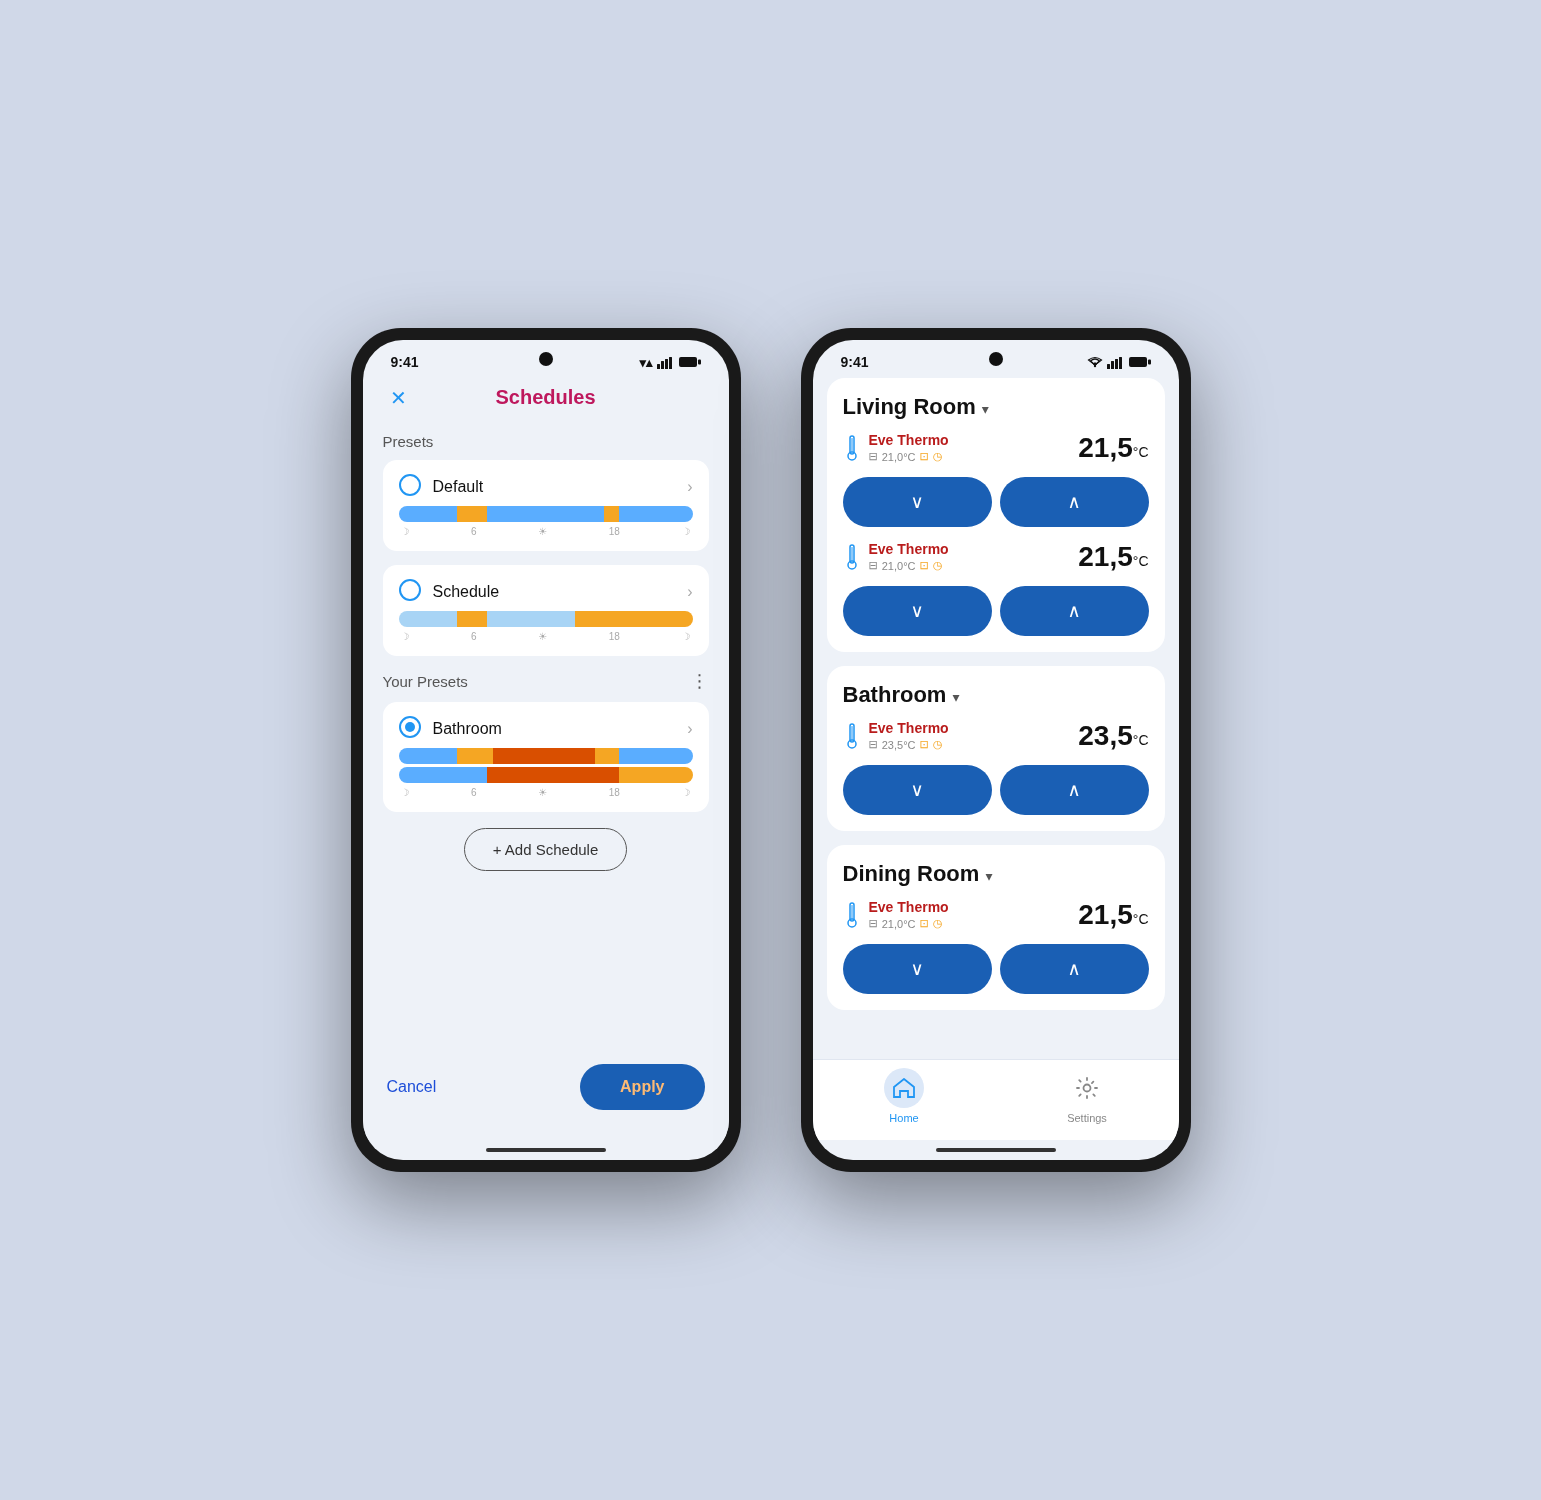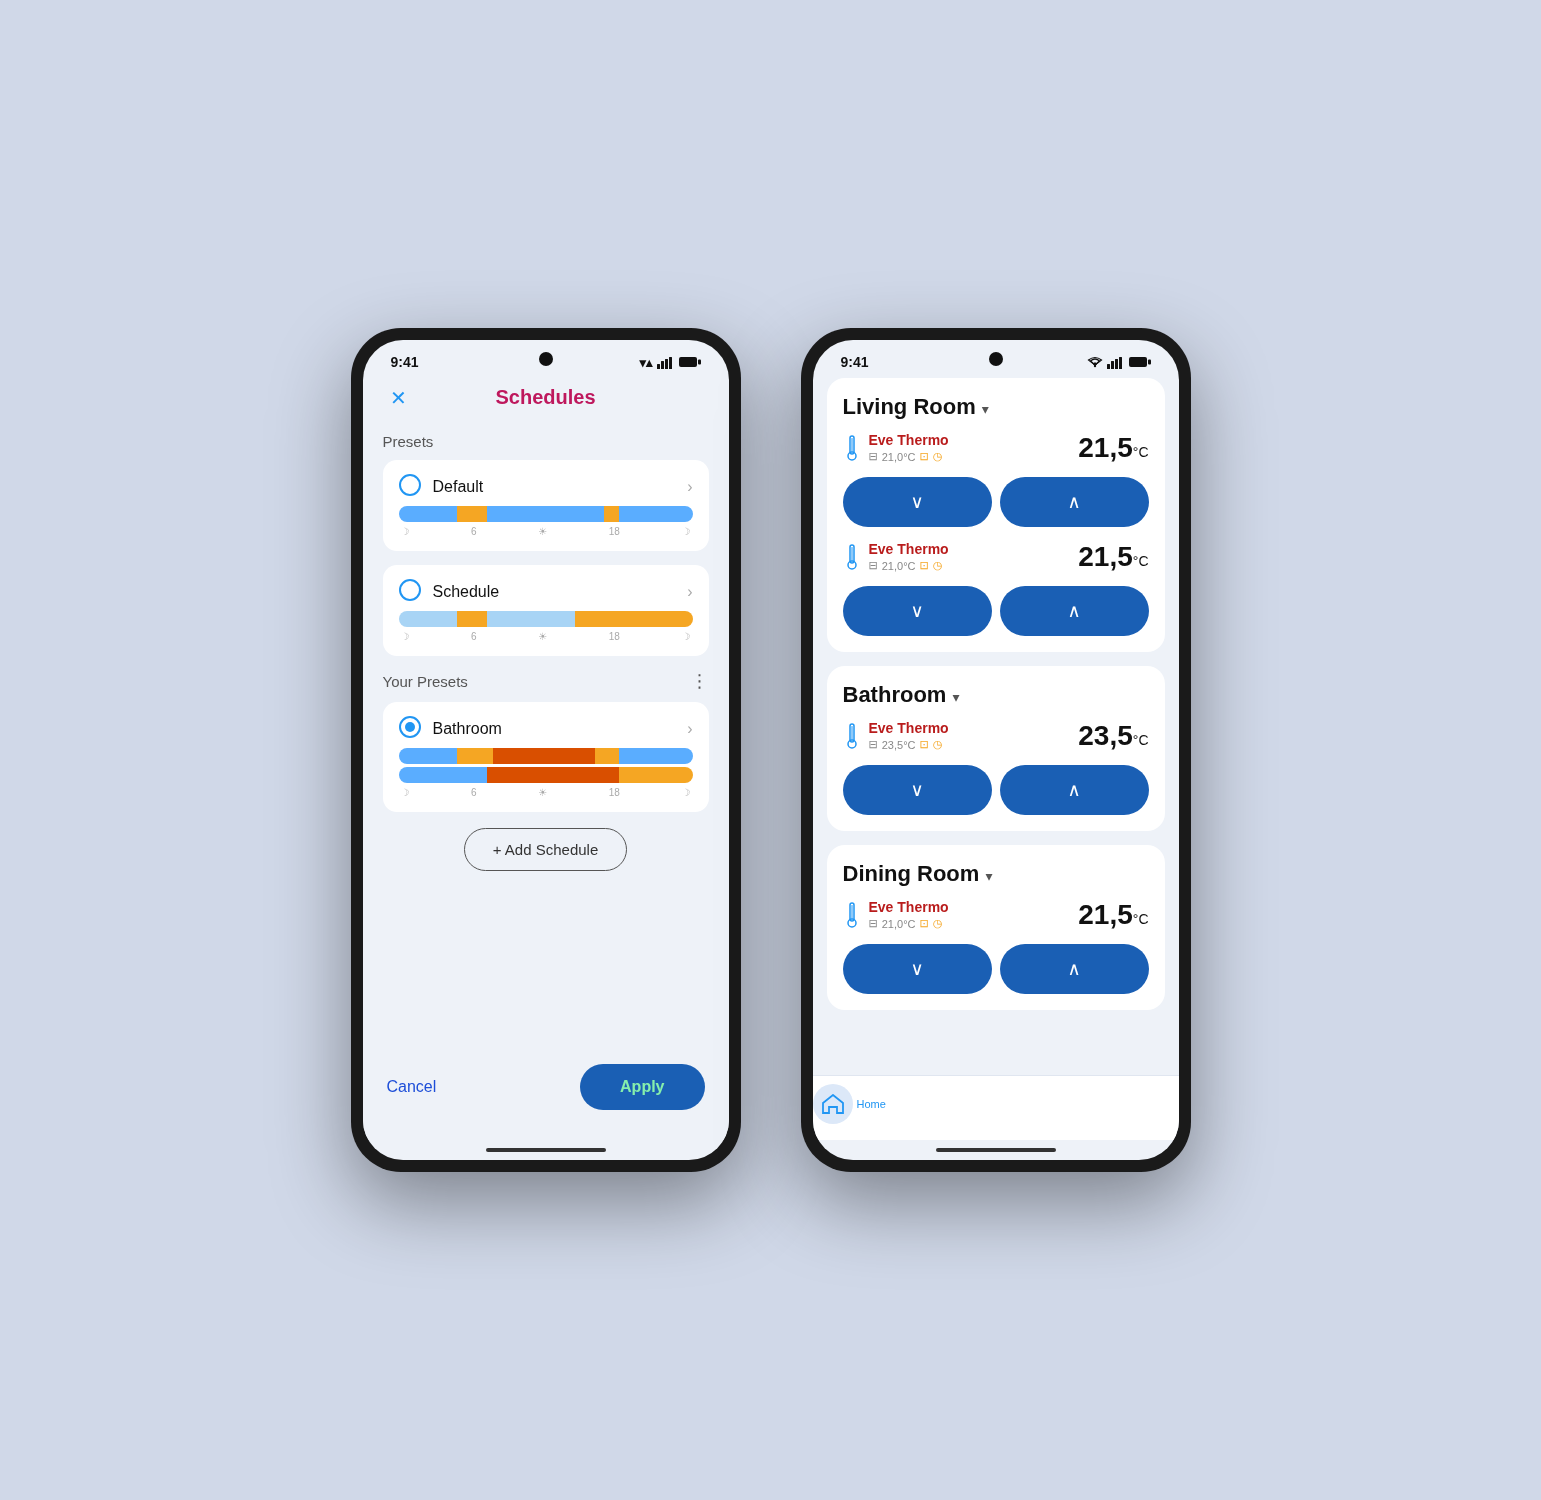--- a/index.html
+++ b/index.html
@@ -194,21 +194,21 @@
     }
     .cancel-btn {
       color: #1d4ed8;
       font-size: 16px;
       cursor: pointer;
       background: none;
       border: none;
     }
     .apply-btn {
       background: #1a5fb4;
-      color: #86efac;
+      color: #fdba74;
       border: none;
       border-radius: 28px;
       padding: 14px 40px;
       font-size: 16px;
       font-weight: 600;
       cursor: pointer;
     }
     .home-indicator {
       height: 20px;
       display: flex;
@@ -361,21 +361,21 @@
     .eve-tab-bar {
       background: white;
       border-top: 1px solid #e0e6f0;
       display: flex;
       padding: 8px 0 16px;
       flex-shrink: 0;
     }
     .eve-tab {
       flex: 1;
       display: flex;
-      flex-direction: row;
+      flex-direction: column;
       align-items: center;
       gap: 4px;
       cursor: pointer;
     }
     .eve-tab-icon {
       width: 40px;
       height: 40px;
       display: flex;
       align-items: center;
       justify-content: center;
@@ -685,19 +685,28 @@
 
     <div class="eve-tab-bar">
       <div class="eve-tab">
         <div class="eve-tab-icon active">
           <svg width="22" height="20" viewBox="0 0 22 20" fill="none">
             <path d="M1 9L11 1L21 9V19H15V13H7V19H1V9Z" stroke="#2196F3" stroke-width="1.8" fill="none"></path>
           </svg>
         </div>
         <span class="eve-tab-label active">Home</span>
       </div>
+      <div class="eve-tab">
+        <div class="eve-tab-icon inactive">
+          <svg width="22" height="22" viewBox="0 0 22 22" fill="none">
+            <circle cx="11" cy="11" r="3.5" stroke="#888" stroke-width="1.8"></circle>
+            <path d="M11 1v2M11 19v2M1 11h2M19 11h2M3.22 3.22l1.42 1.42M17.36 17.36l1.42 1.42M17.36 4.64l-1.42 1.42M4.64 17.36l-1.42 1.42" stroke="#888" stroke-width="1.8" stroke-linecap="round"></path>
+          </svg>
+        </div>
+        <span class="eve-tab-label">Settings</span>
+      </div>
     </div>
 
     <div class="home-indicator">
       <div class="home-indicator-bar"></div>
     </div>
   </div>
 </div>
 
 </body></html>

